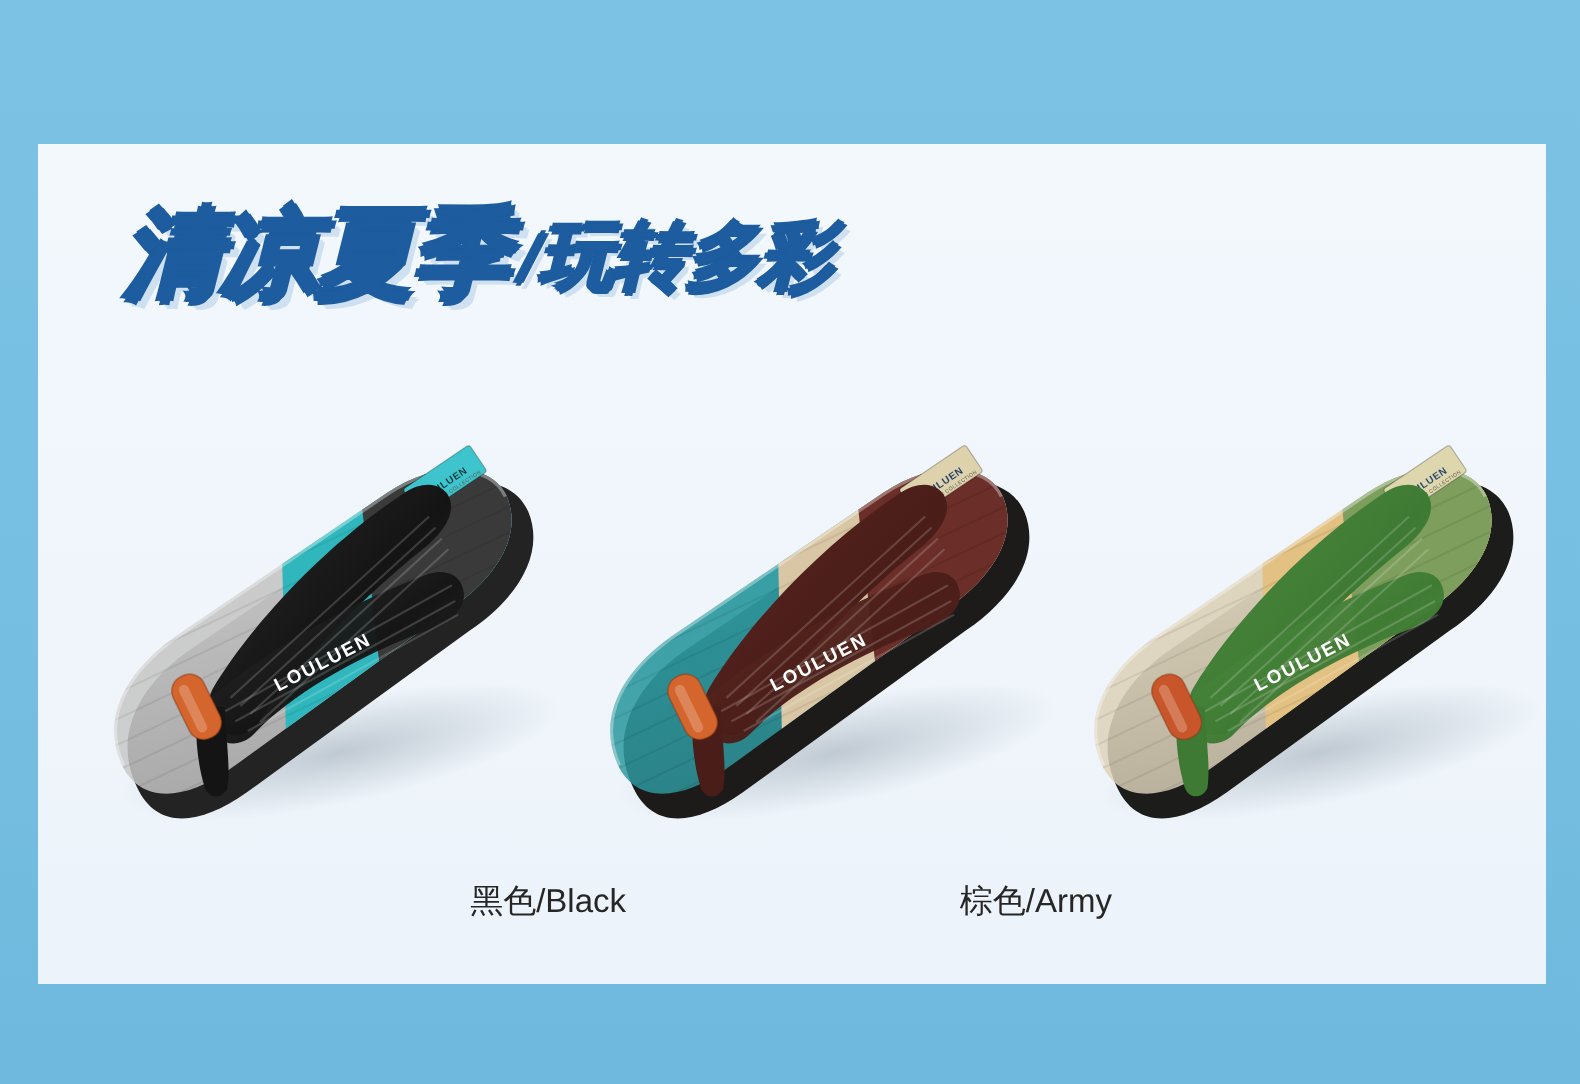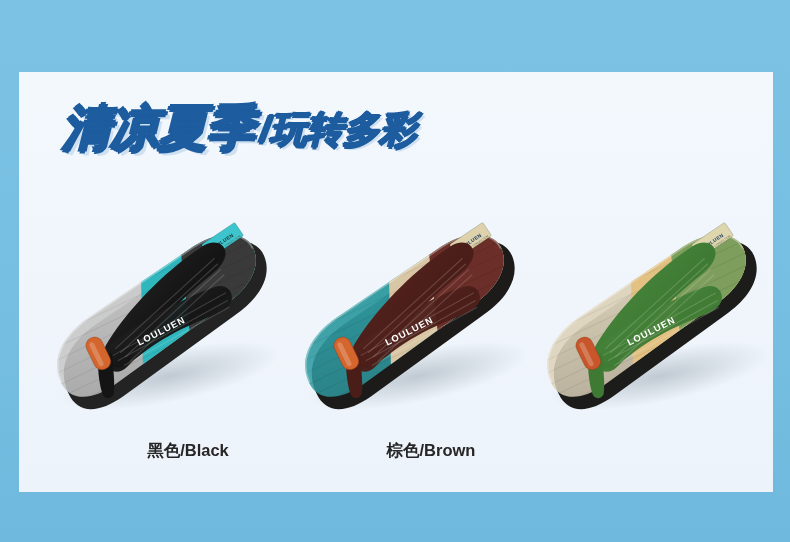--- a/index.html
+++ b/index.html
@@ -32,39 +32,38 @@
        2px 0 0 #1d5c9e, -2px 0 0 #1d5c9e, 0 2px 0 #1d5c9e, 0 -2px 0 #1d5c9e,
        3px 3px 0 #cfe0f0, 4px 4px 0 #cfe0f0;
     font-family:Liberation Sans, sans-serif;
   }
   #headline .small{
     font-size:37px;letter-spacing:-0.5px;margin-left:6px;
     position:relative;top:-3px;
     text-shadow:
        1.5px 0 0 #1d5c9e, -1.5px 0 0 #1d5c9e, 0 1.5px 0 #1d5c9e, 0 -1.5px 0 #1d5c9e,
        3px 3px 0 #cfe0f0;
-    font-family:Liberation Sans, sans-serif;
+    font-family:Liberation Serif, serif;
   }
 
   
   .product{
     position:absolute;top:212px;width:250px;height:268px;
   }
   #prod-0{left:30px;}
   #prod-1{left:278px;}
   #prod-2{left:520px;}
 
   .sandal-stage{
     position:absolute;left:0;top:0;width:250px;height:215px;
   }
   .caption{
     position:absolute;left:0;top:228px;width:250px;
-    font-size:16.5px;color:#262626;text-align:center;
-    font-family:"Liberation Sans","DejaVu Sans",sans-serif;
-    font-weight:bold;
+    font-size:16.5px;color:#262626;text-align:right;
+    font-family:"Liberation Sans","DejaVu Sans",sans-serif;
   }
   #prod-0 .caption{padding-left:33px;}
   #prod-1 .caption{padding-left:28px;}
   #prod-2 .caption{padding-left:15px;}
 
   
   .sandal{
     position:absolute;left:0;top:0;width:250px;height:215px;
     transform:rotate(-12deg);
   }
@@ -269,21 +268,21 @@
              C73 162 74 144 76 132 Z" fill="#4a1d18"></path>
 
     <rect x="54" y="112" width="17" height="34" rx="8" transform="rotate(-14 62 129)" fill="#d4652c" stroke="#8c3a16" stroke-opacity=".5" stroke-width=".8"></rect>
     <rect x="58" y="116" width="5" height="26" rx="2.5" transform="rotate(-14 62 129)" fill="#ffffff" fill-opacity=".22"></rect>
   </g>
 
   <text class="brandtxt" transform="translate(104,130) rotate(-15)" fill="#ffffff">LOULUEN</text>
 </svg>
         </div>
     </div>
-    <div class="caption">棕色/Brown</div>
+    <div class="caption">棕色/Army</div>
   </div>
 
   <div class="product" id="prod-2">
     <div class="sandal-stage">
       <div class="sandal" id="sandal-2">
 <svg class="shoe" viewBox="0 0 250 215">
   <defs>
     <linearGradient id="fbg2" x1="0" y1="0" x2="0" y2="1">
       <stop offset="0" stop-color="#ddd3bb"></stop>
       <stop offset="1" stop-color="#ddd3bb" stop-opacity=".82"></stop>

